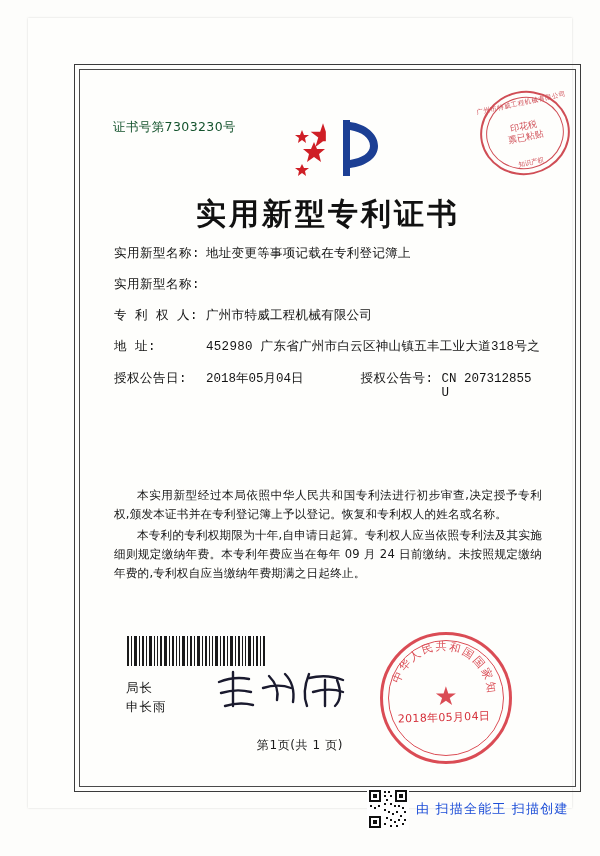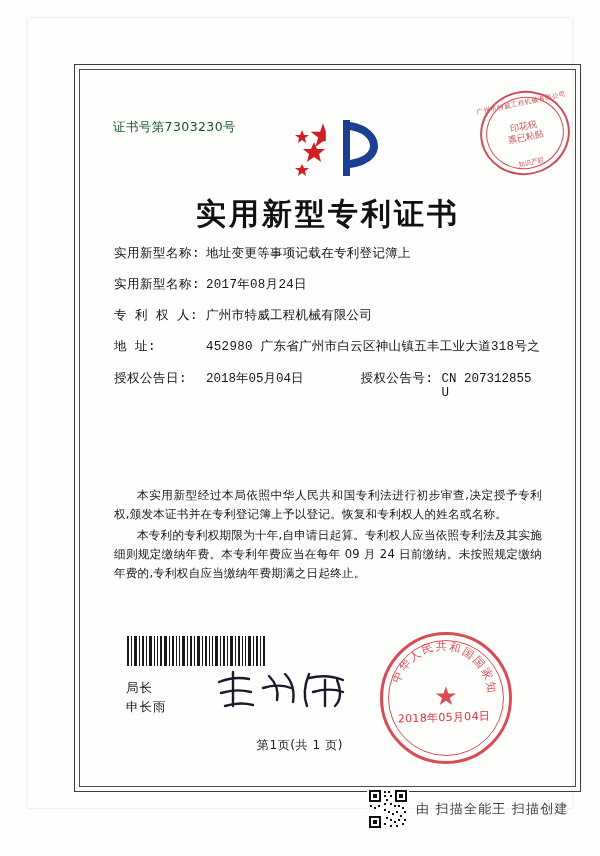--- a/index.html
+++ b/index.html
@@ -253,21 +253,21 @@
   
   .qr {
     position: absolute;
     left: 367px; top: 788px;
     width: 42px; height: 42px;
   }
   .scan-text {
     position: absolute;
     left: 416px; top: 800px;
     font-size: 13px;
-    color: #404040;
+    color: #1d4ed8;
     letter-spacing: 1.2px;
   }
 
   svg { display: block; }
 </style>
 </head>
 <body>
 
 <div class="page">
   <div class="paper">
@@ -297,21 +297,20 @@
 
     <div class="doc-title">实用新型专利证书</div>
 
     <div class="fields">
       <div class="field-row">
         <span class="field-label">实用新型名称:</span>
         <span class="field-value">地址变更等事项记载在专利登记簿上</span>
       </div>
       <div class="field-row">
         <span class="field-label">实用新型名称:</span>
-        <span class="field-value">2017年08月24日</span>
       </div>
       <div class="field-row">
         <span class="field-label">专 利 权 人:</span>
         <span class="field-value">广州市特威工程机械有限公司</span>
       </div>
       <div class="field-row">
         <span class="field-label">地       址:</span>
         <span class="field-value">452980 广东省广州市白云区神山镇五丰工业大道318号之</span>
       </div>
       <div class="two-col">

